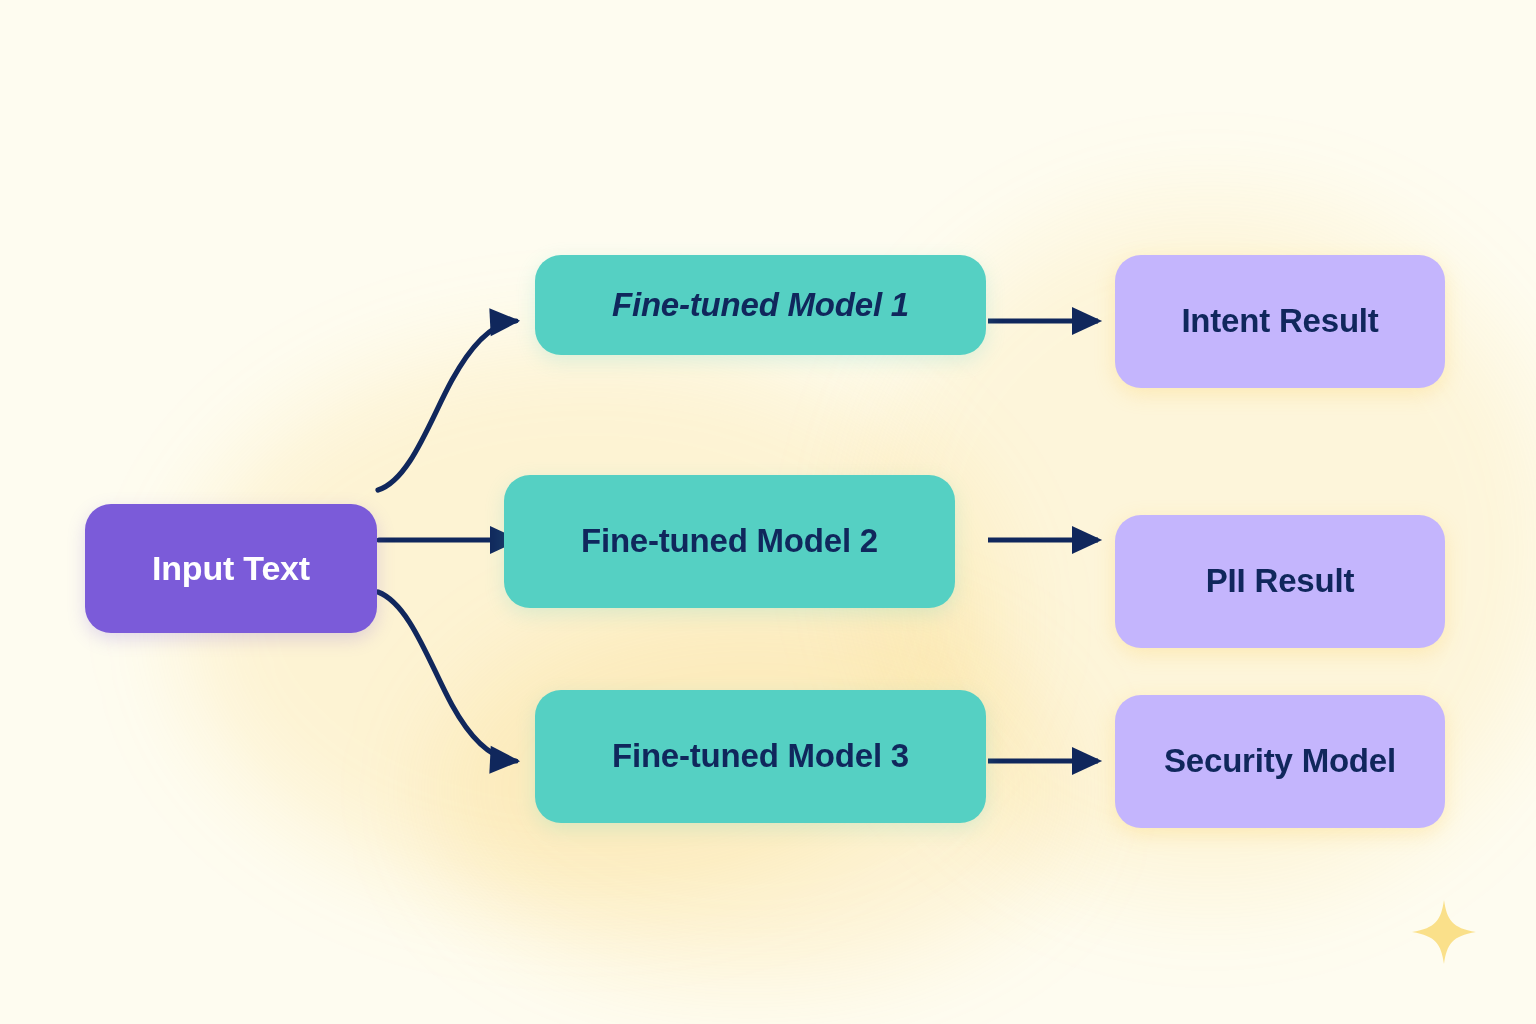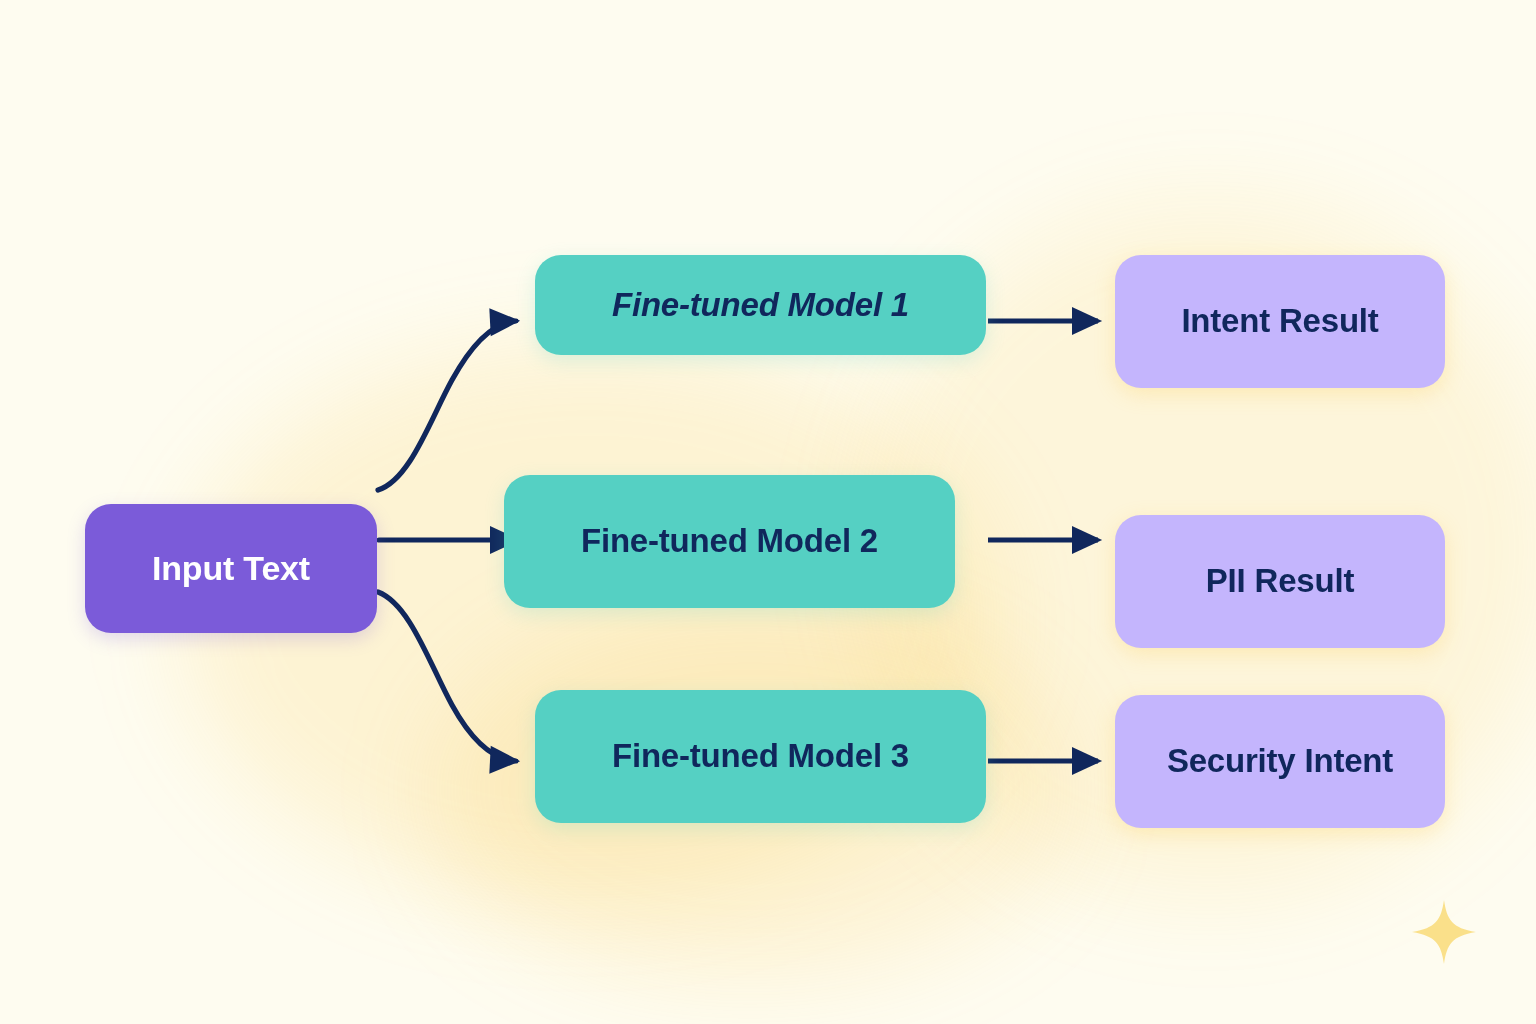--- a/index.html
+++ b/index.html
@@ -127,20 +127,20 @@
     <span class="node-label">Fine-tuned Model 3</span>
   </div>
 
   <div class="node node-result" style="left:1115px; top:255px; width:330px; height:133px;">
     <span class="node-label">Intent Result</span>
   </div>
   <div class="node node-result" style="left:1115px; top:475px; width:330px; height:133px;margin-top:40px;">
     <span class="node-label">PII Result</span>
   </div>
   <div class="node node-result" style="left:1115px; top:695px; width:330px; height:133px;">
-    <span class="node-label">Security Intent</span>
+    <span class="node-label">Security Model</span>
   </div>
 
   <svg id="sparkle" viewBox="0 0 72 72">
     <path d="M36 4 C39 24 44 32 68 36 C44 40 39 48 36 68 C33 48 28 40 4 36 C28 32 33 24 36 4 Z" fill="#FAE08A"></path>
   </svg>
 
 </div>
 
 </body></html>

